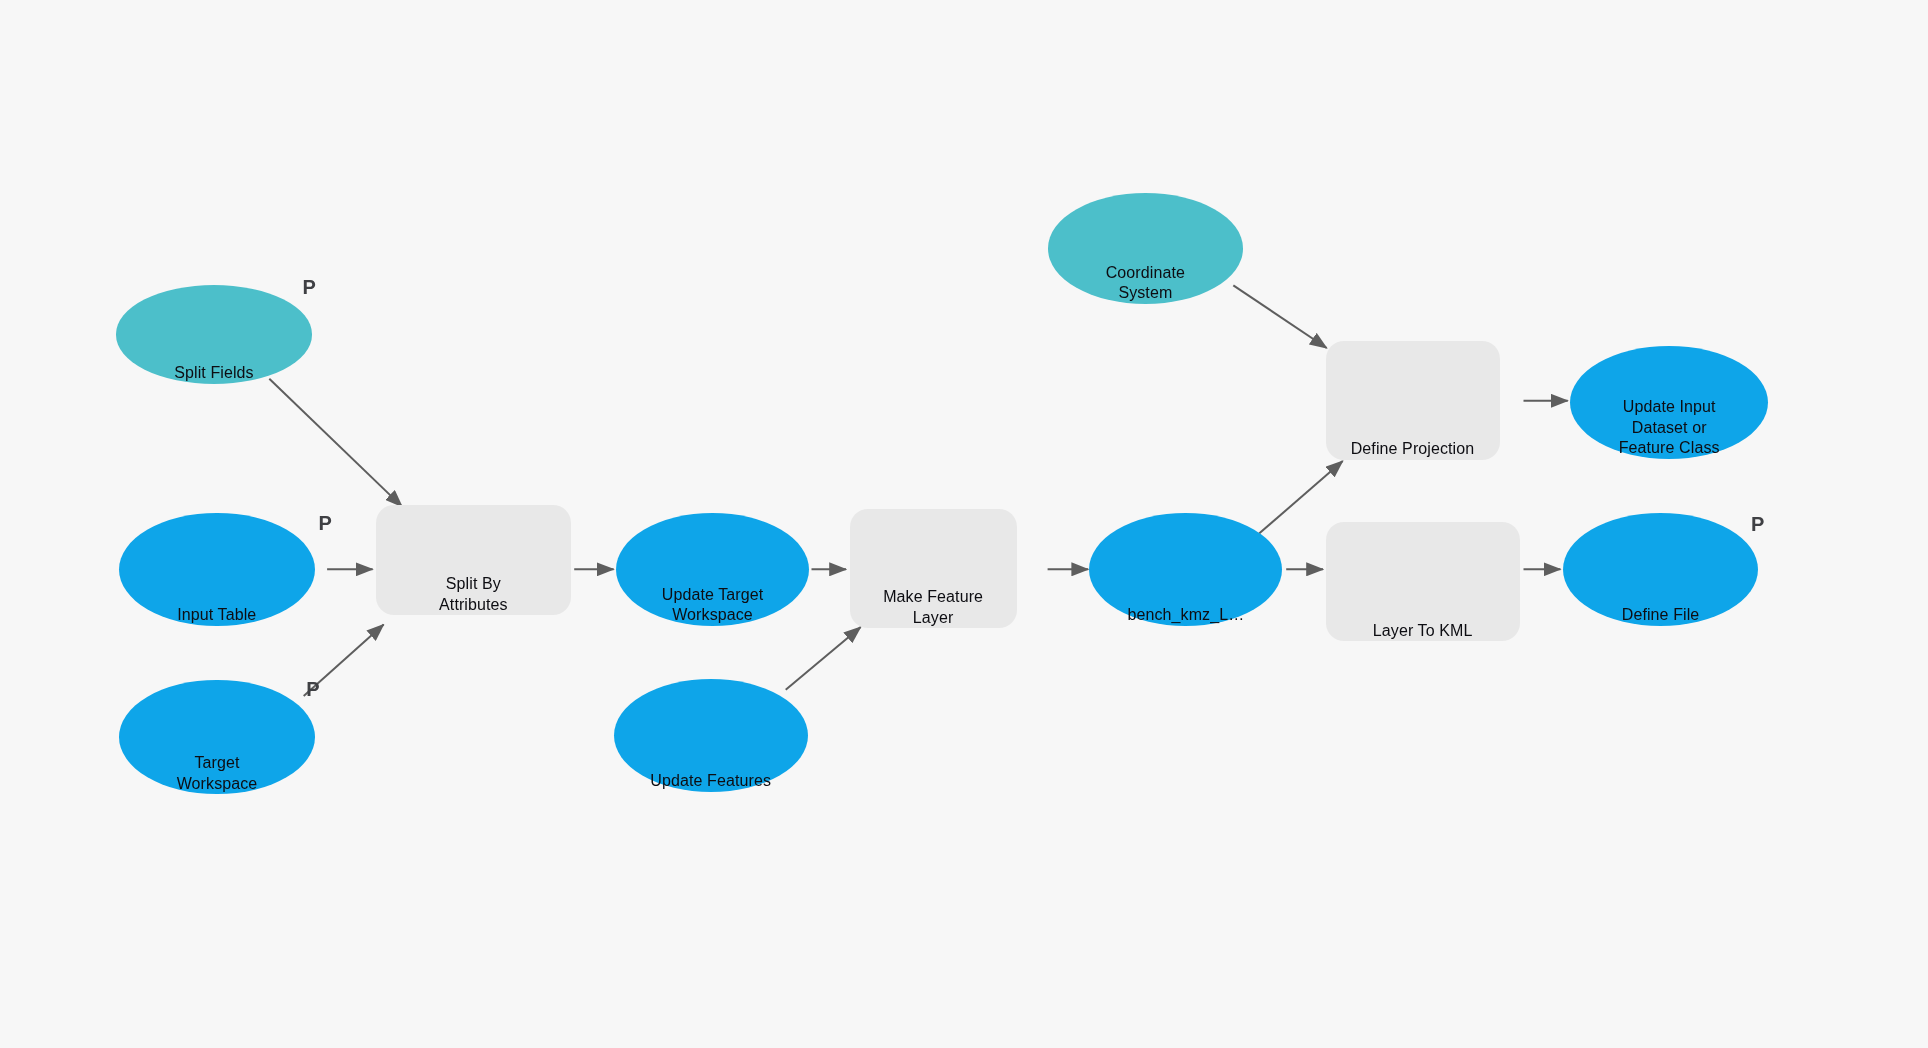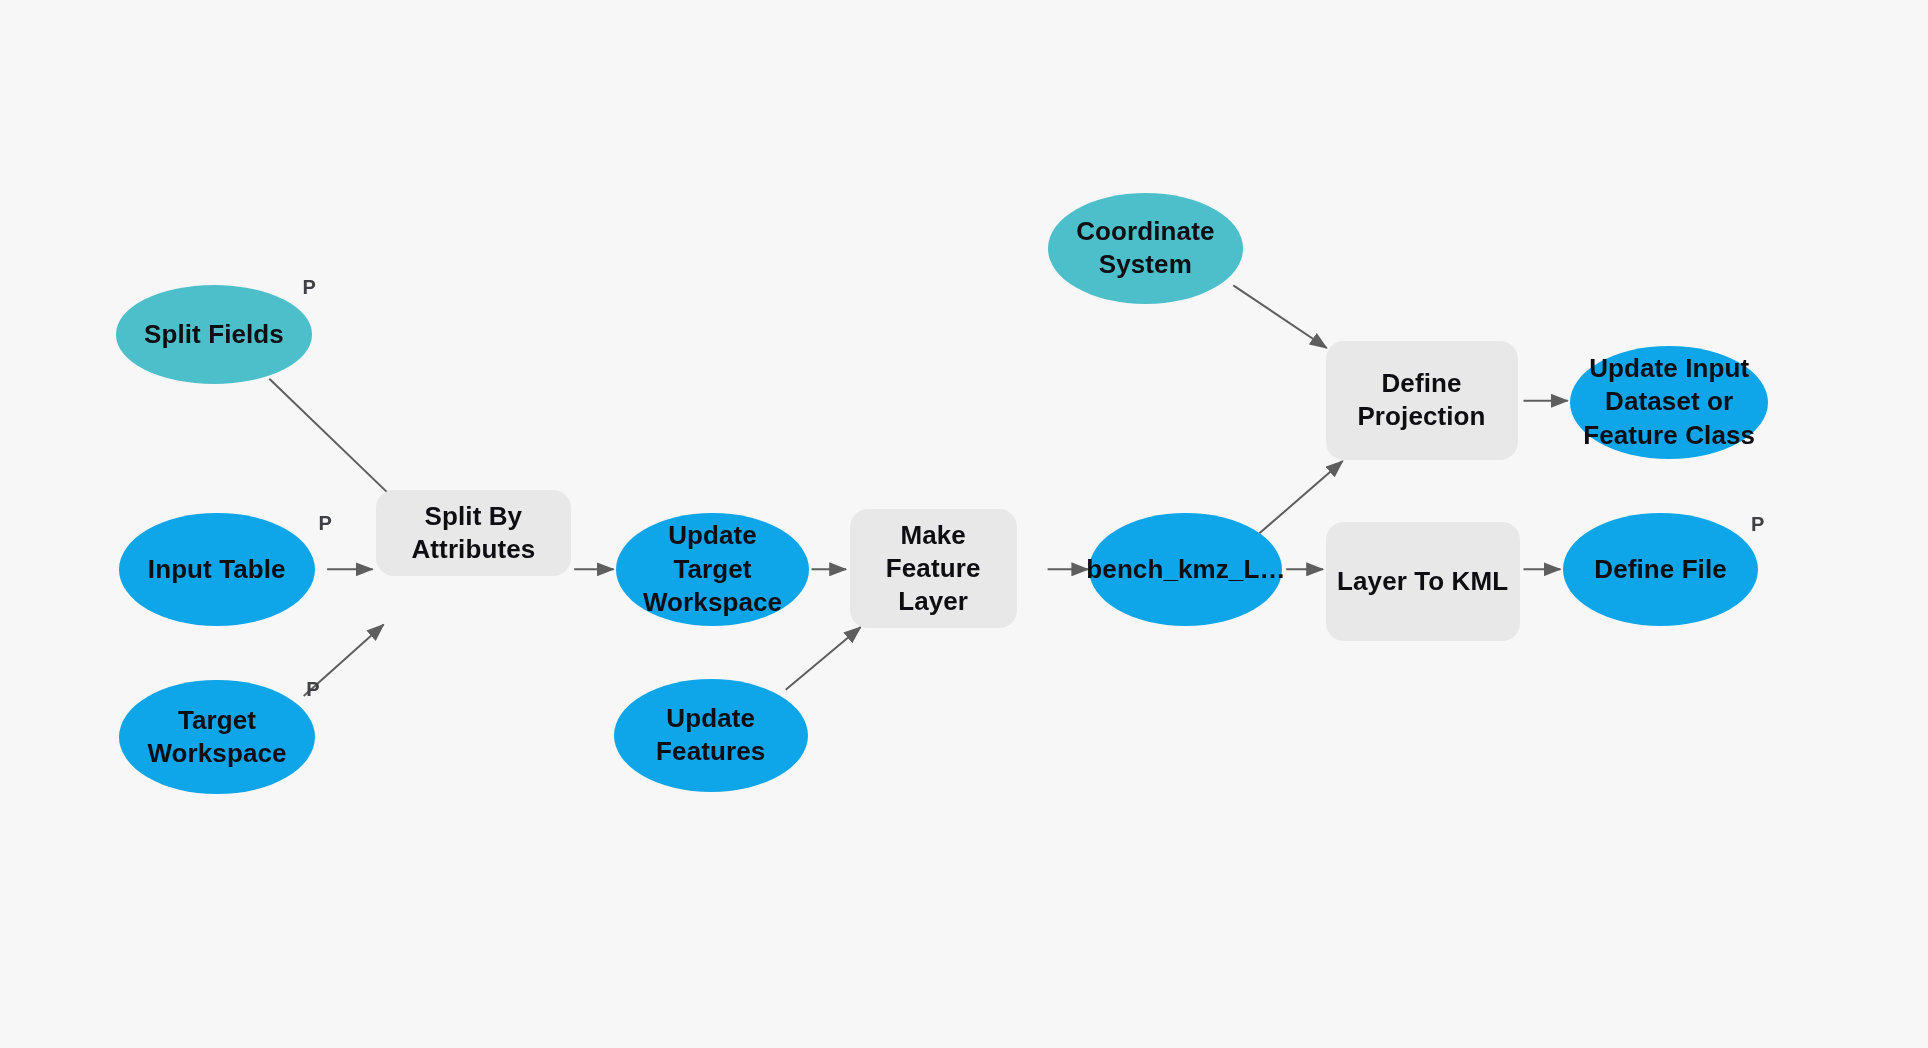--- a/index.html
+++ b/index.html
@@ -25,30 +25,29 @@
     left: 0;
     top: 0;
     width: 1928px;
     height: 1048px;
     pointer-events: none;
   }
   .node {
     position: absolute;
     box-sizing: border-box;
     display: flex;
-    align-items: center;
+    align-items: flex-end;
     justify-content: center;
     text-align: center;
     color: #0d0d12;
-    font-size: 26px;
+    font-size: 16px;
     line-height: 1.28;
     letter-spacing: 0.1px;
     white-space: pre-line;
     z-index: 2;
-    font-weight: bold;
   }
   .node.variable {
     background: #0ea5e9;
     border-radius: 50% / 50%;
   }
   .node.variable.param {
     background: #4cbfca;
   }
   .node.tool {
     background: #e8e8e8;
@@ -92,31 +91,31 @@
         <line x1="1523.5" y1="400.8" x2="1567.7" y2="400.8" stroke="#5e5e5e" stroke-width="2" marker-end="url(#arrowhead)"></line>
         <line x1="1286.2" y1="569.3" x2="1323.0" y2="569.3" stroke="#5e5e5e" stroke-width="2" marker-end="url(#arrowhead)"></line>
         <line x1="1523.5" y1="569.3" x2="1560.4" y2="569.3" stroke="#5e5e5e" stroke-width="2" marker-end="url(#arrowhead)"></line>
       </g>
   </svg>
   <div id="node-layer">
       <div class="node variable param" style="left: 115.582px; top: 285.265px; width: 196.735px; height: 98.3673px;"><span class="label">Split Fields</span></div>
       <div class="node variable" style="left: 119px; top: 512.74px; width: 195.505px; height: 113.122px;"><span class="label">Input Table</span></div>
       <div class="node variable" style="left: 119.27px; top: 679.964px; width: 195.505px; height: 114.352px;"><span class="label">Target
 Workspace</span></div>
-      <div class="node tool" style="left: 376.255px; top: 490px; width: 194.276px; height: 86px;"><span class="label">Split By
+      <div class="node tool" style="left: 376.255px; top: 505px; width: 194.276px; height: 110px;"><span class="label">Split By
 Attributes</span></div>
       <div class="node variable" style="left: 616.026px; top: 512.74px; width: 193.046px; height: 113.122px;"><span class="label">Update Target
 Workspace</span></div>
       <div class="node variable" style="left: 613.566px; top: 678.735px; width: 194.276px; height: 113.122px;"><span class="label">Update Features</span></div>
       <div class="node tool" style="left: 849.648px; top: 509.051px; width: 167px; height: 119.27px;"><span class="label">Make Feature
 Layer</span></div>
       <div class="node variable" style="left: 1089.42px; top: 512.74px; width: 193.046px; height: 113.122px;"><span class="label">bench_kmz_L…</span></div>
       <div class="node variable param" style="left: 1047.61px; top: 193.046px; width: 195.505px; height: 110.663px;"><span class="label">Coordinate
 System</span></div>
-      <div class="node tool" style="left: 1325.5px; top: 340.597px; width: 192px; height: 119.27px;"><span class="label">Define Projection</span></div>
+      <div class="node tool" style="left: 1325.5px; top: 340.597px; width: 174px; height: 119.27px;"><span class="label">Define Projection</span></div>
       <div class="node variable" style="left: 1570.19px; top: 345.515px; width: 197.964px; height: 113.122px;"><span class="label">Update Input
 Dataset or
 Feature Class</span></div>
       <div class="node tool" style="left: 1325.5px; top: 509.051px; width: 194.276px; height: 119.27px; margin-top: 13px;"><span class="label">Layer To KML</span></div>
       <div class="node variable" style="left: 1562.81px; top: 512.74px; width: 195.505px; height: 113.122px;"><span class="label">Define File</span></div>
     </div>
   <div id="flag-layer">
       <span class="pflag" style="left: 302.48px; top: 276.658px; color: rgb(63, 64, 68);">P</span>
       <span class="pflag" style="left: 318.464px; top: 512.74px; color: rgb(63, 64, 68);">P</span>
       <span class="pflag" style="left: 306.168px; top: 678.735px; color: rgb(63, 64, 68);">P</span>

